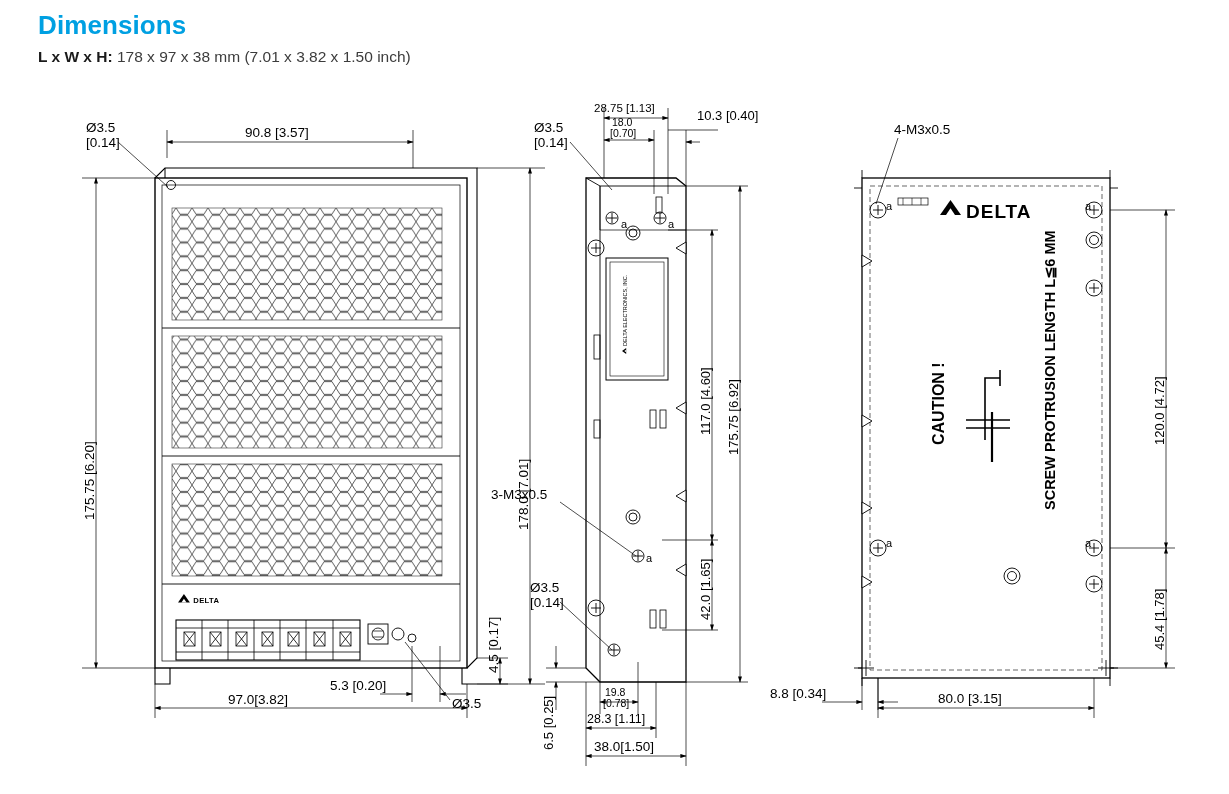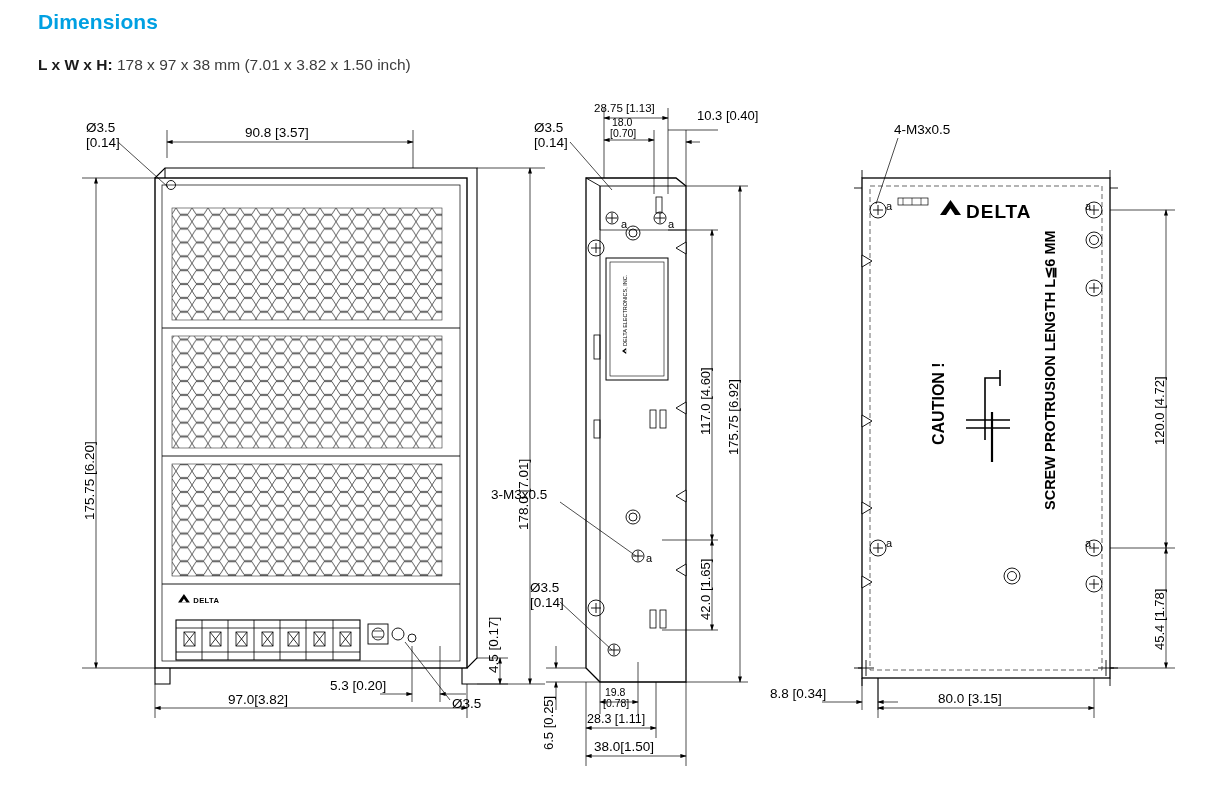--- a/index.html
+++ b/index.html
@@ -21,29 +21,29 @@
     height: 794px;
   }
   
   .header {
     position: absolute;
     left: 38px;
     top: 10px;
   }
   .header h1 {
     margin: 0;
-    font-size: 21px;
+    font-size: 26px;
     font-weight: bold;
     color: #00a0e2;
     letter-spacing: 0.1px;
   }
   .subline {
     position: absolute;
     left: 38px;
-    top: 56px;
+    top: 48px;
     font-size: 15.5px;
     color: #3c3c3c;
     text-align: right;
   }
   .subline .lbl {
     font-weight: bold;
     color: #1a1a1a;
   }
 
   

